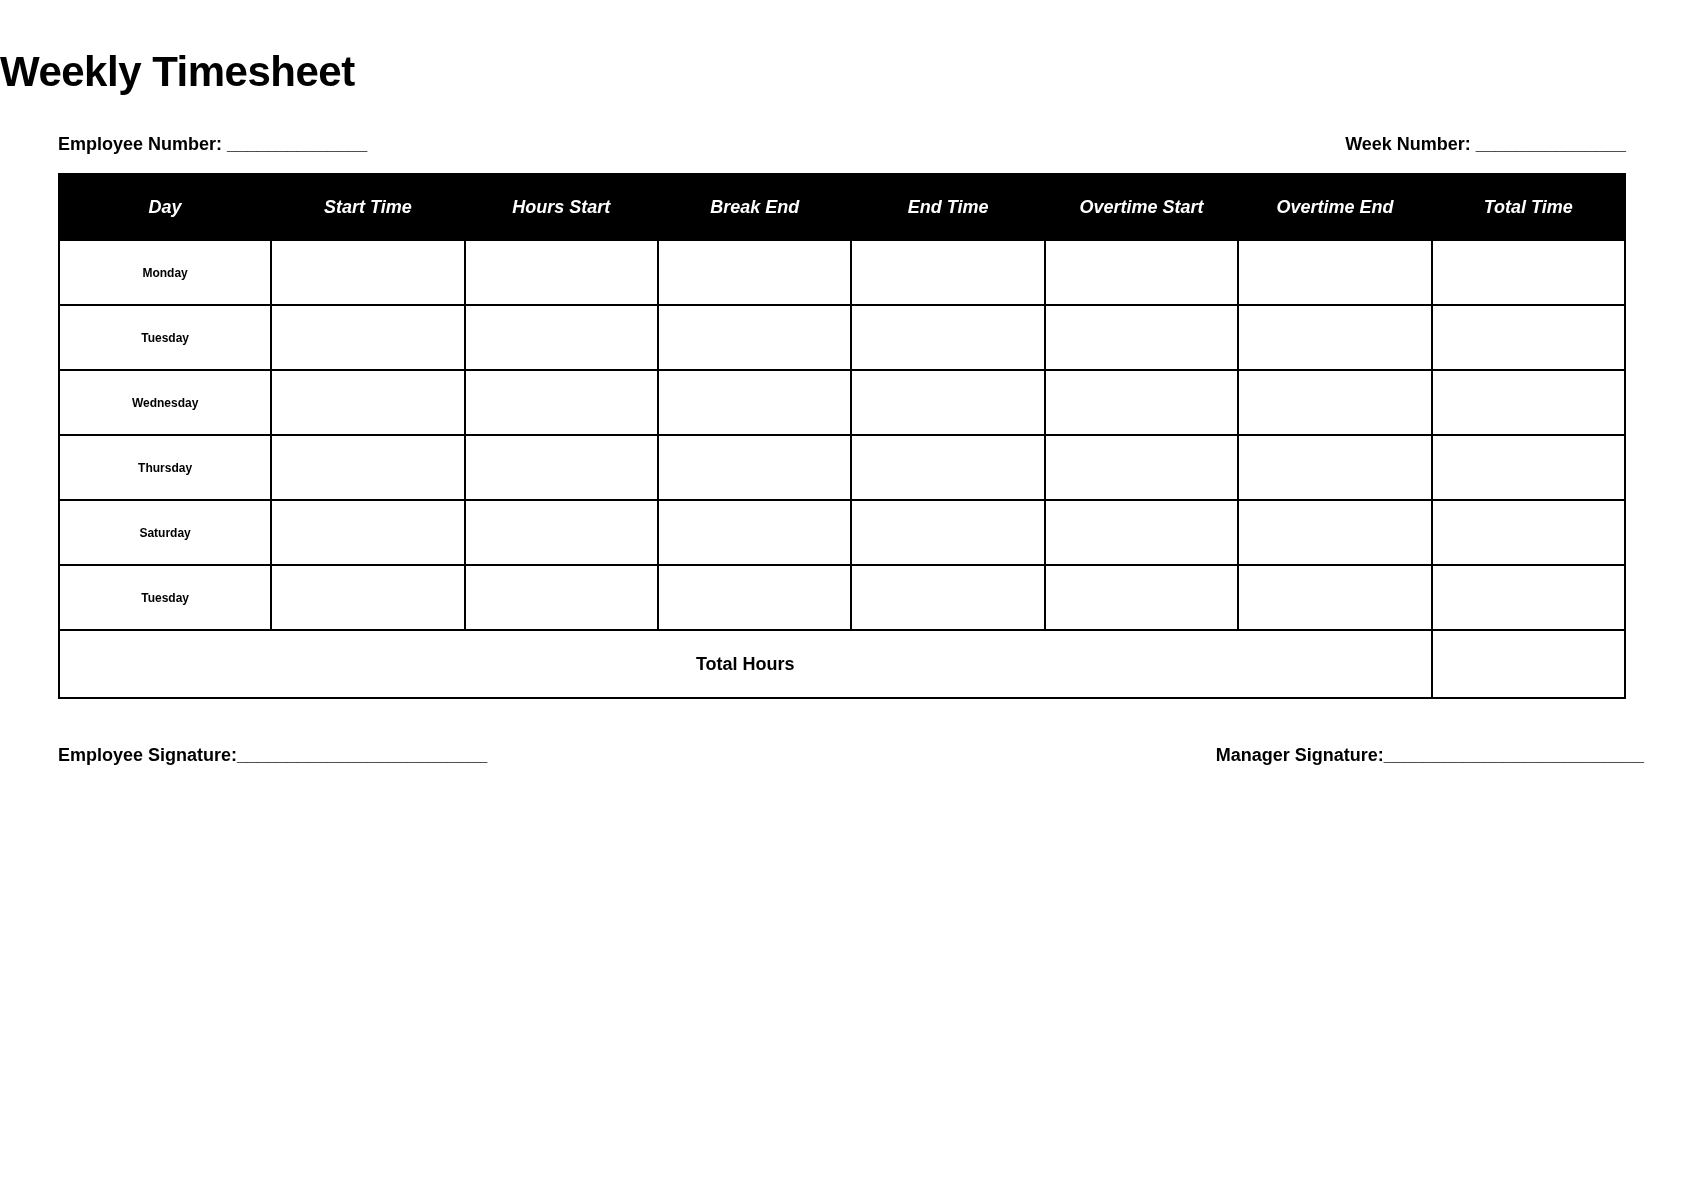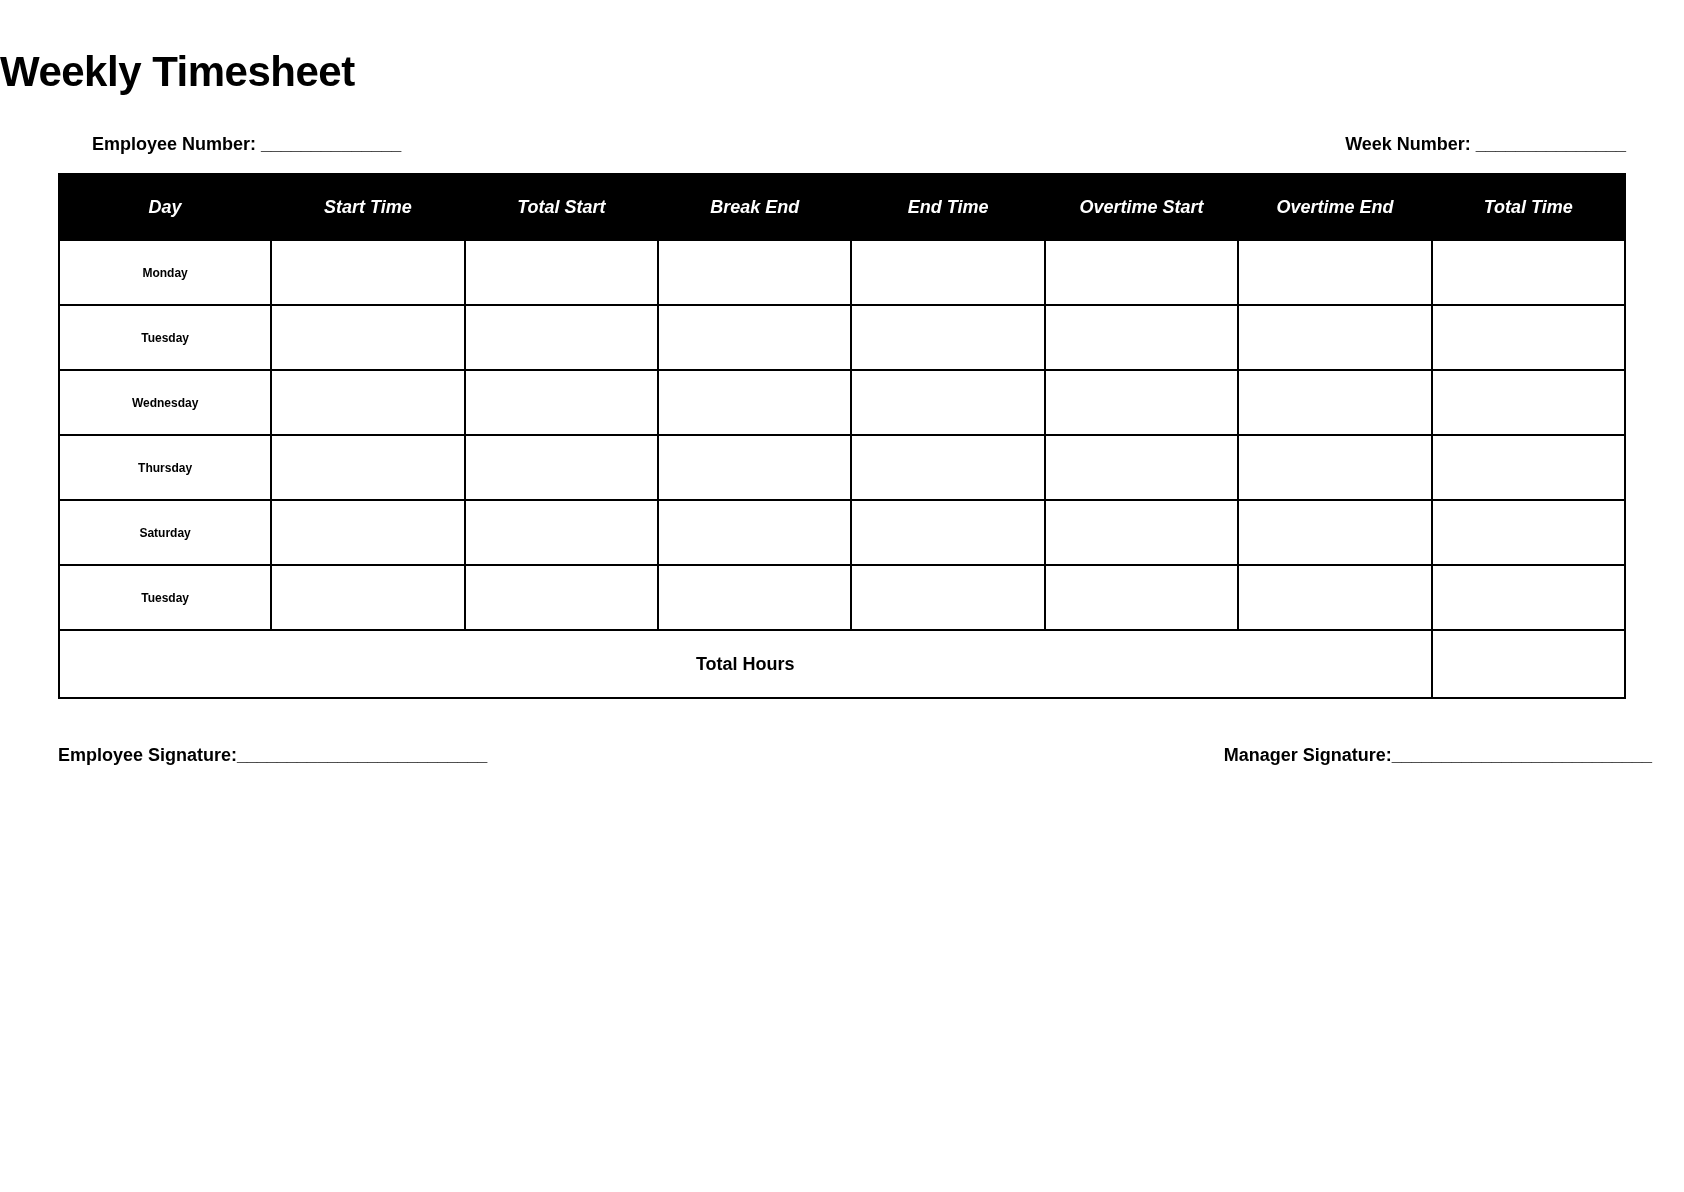--- a/index.html
+++ b/index.html
@@ -31,21 +31,20 @@
   .meta-row {
     display: flex;
     justify-content: space-between;
     align-items: baseline;
     margin: 38px 58px 0 58px;
     font-size: 18px;
     font-weight: bold;
   }
   .meta-left, .meta-right {
     white-space: nowrap;
-    margin-left: 34px;
   }
   table.timesheet {
     border-collapse: collapse;
     margin: 18px 58px 0 58px;
     width: calc(100% - 116px);
     table-layout: fixed;
   }
   table.timesheet th, table.timesheet td {
     border: 2px solid #000000;
     padding: 0;
@@ -76,21 +75,21 @@
     height: 66px;
     border-radius: 17px;
   }
   tfoot td.total-value {
     height: 66px;
   }
   .sign-row {
     display: flex;
     justify-content: space-between;
     align-items: baseline;
-    margin: 46px 32px 0 58px;
+    margin: 46px 40px 0 58px;
     font-size: 18px;
     font-weight: bold;
   }
   .col-day { width: 13.5%; }
   .col-std { width: 12.3%; }
   .col-last { width: 12.3%; }
 </style>
 </head>
 <body>
 
@@ -111,21 +110,21 @@
       <col class="col-std">
       <col class="col-std">
       <col class="col-std">
       <col class="col-std">
       <col class="col-last">
     </colgroup>
     <thead>
       <tr>
         <th>Day</th>
         <th>Start Time</th>
-        <th>Total Start</th>
+        <th>Hours Start</th>
         <th>Break End</th>
         <th>End Time</th>
         <th>Overtime Start</th>
         <th>Overtime End</th>
         <th>Total Time</th>
       </tr>
     </thead>
     <tbody>
       <tr>
         <td class="day-cell">Monday</td>

